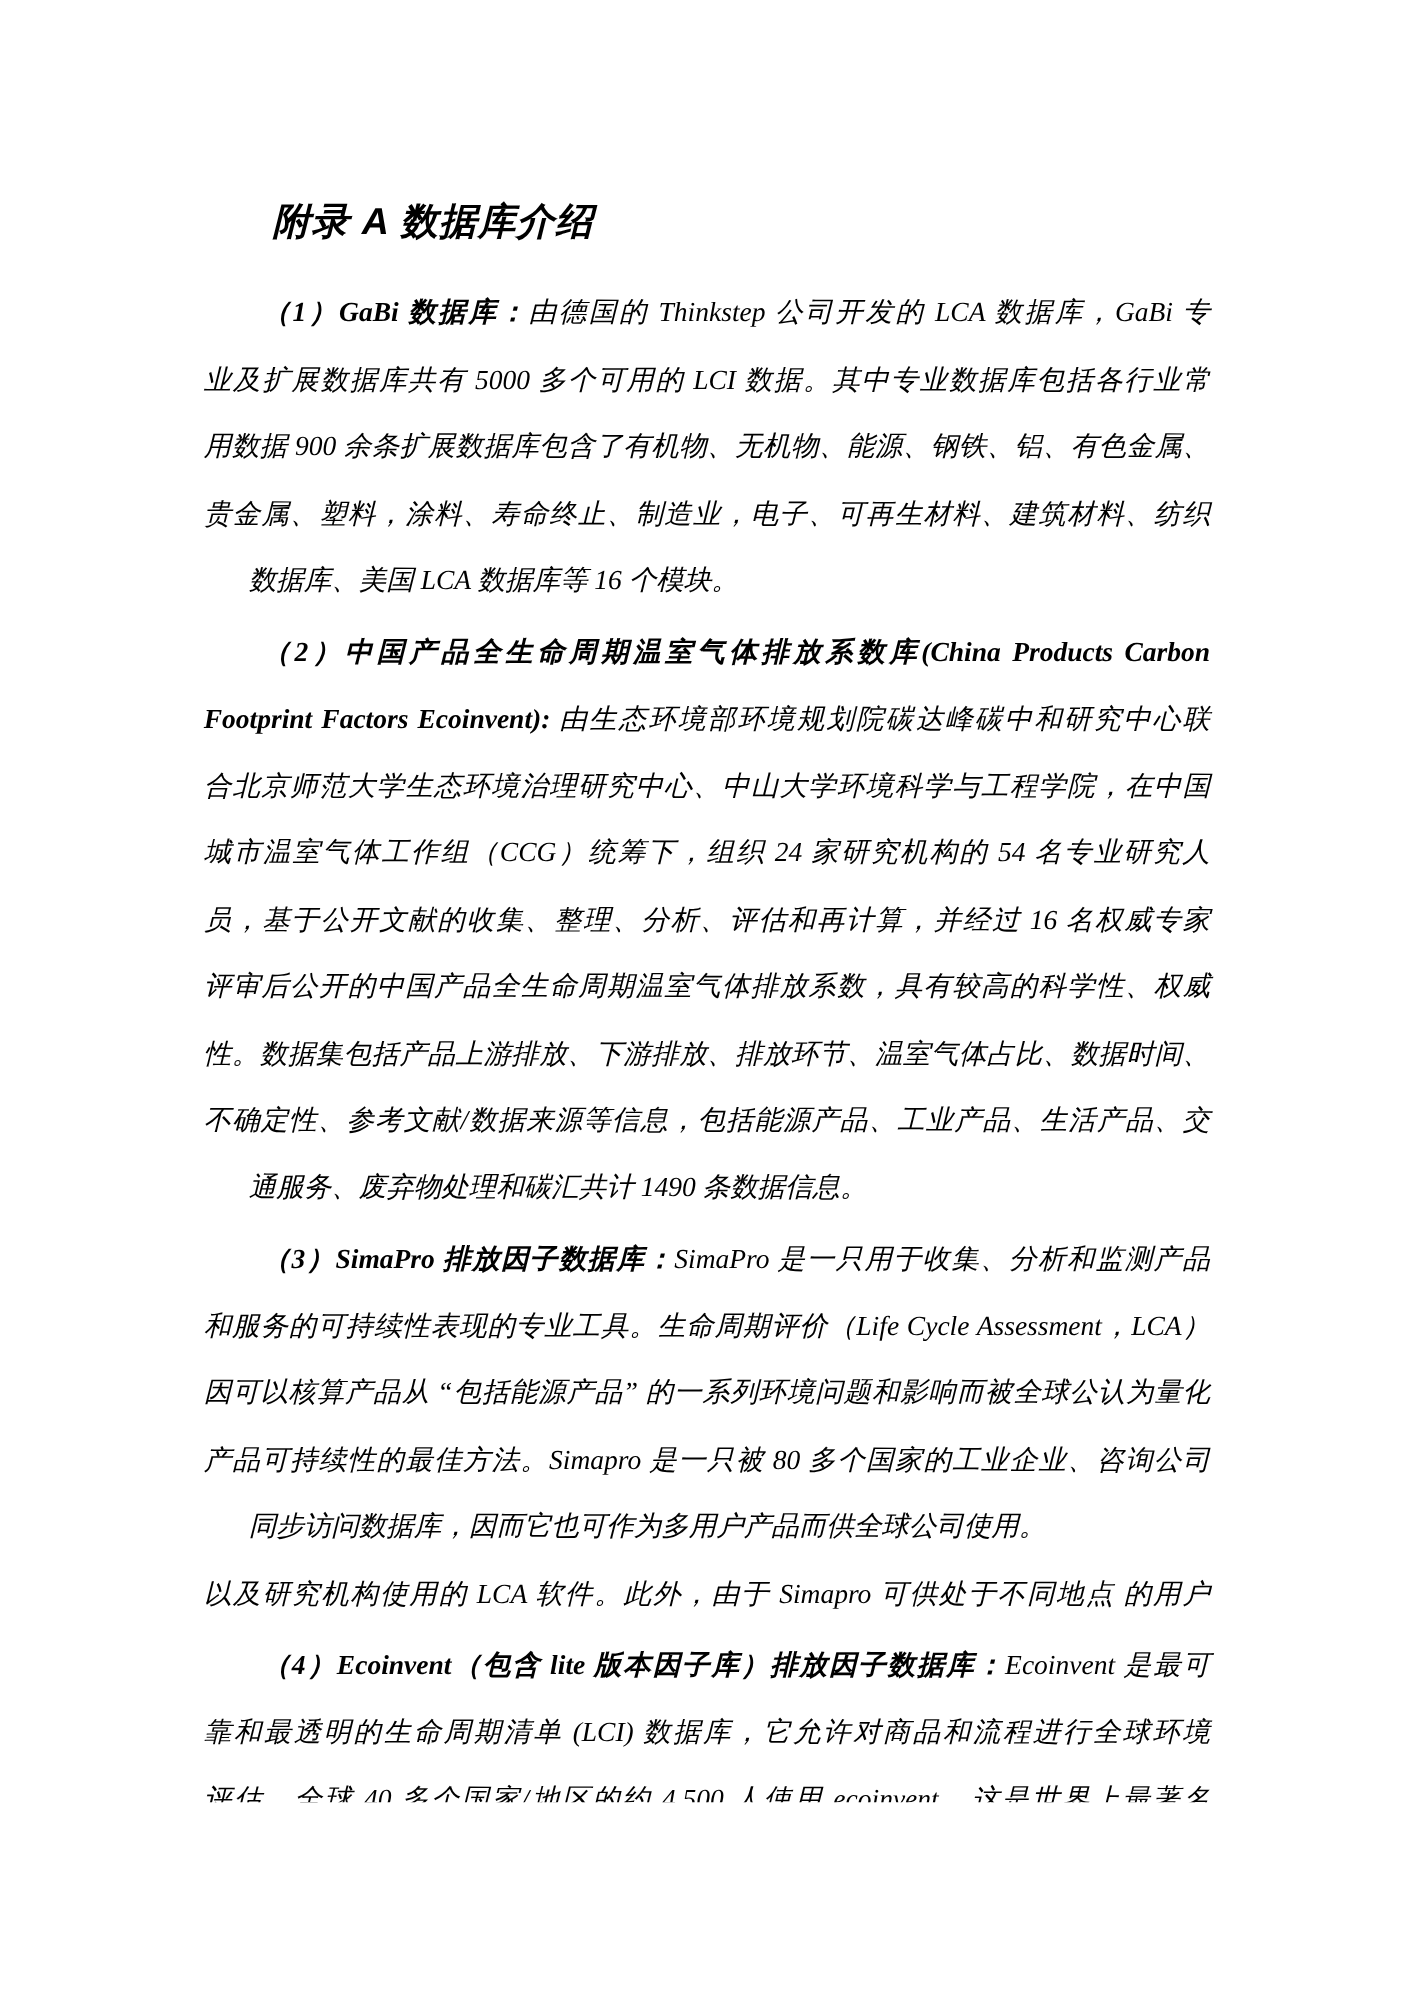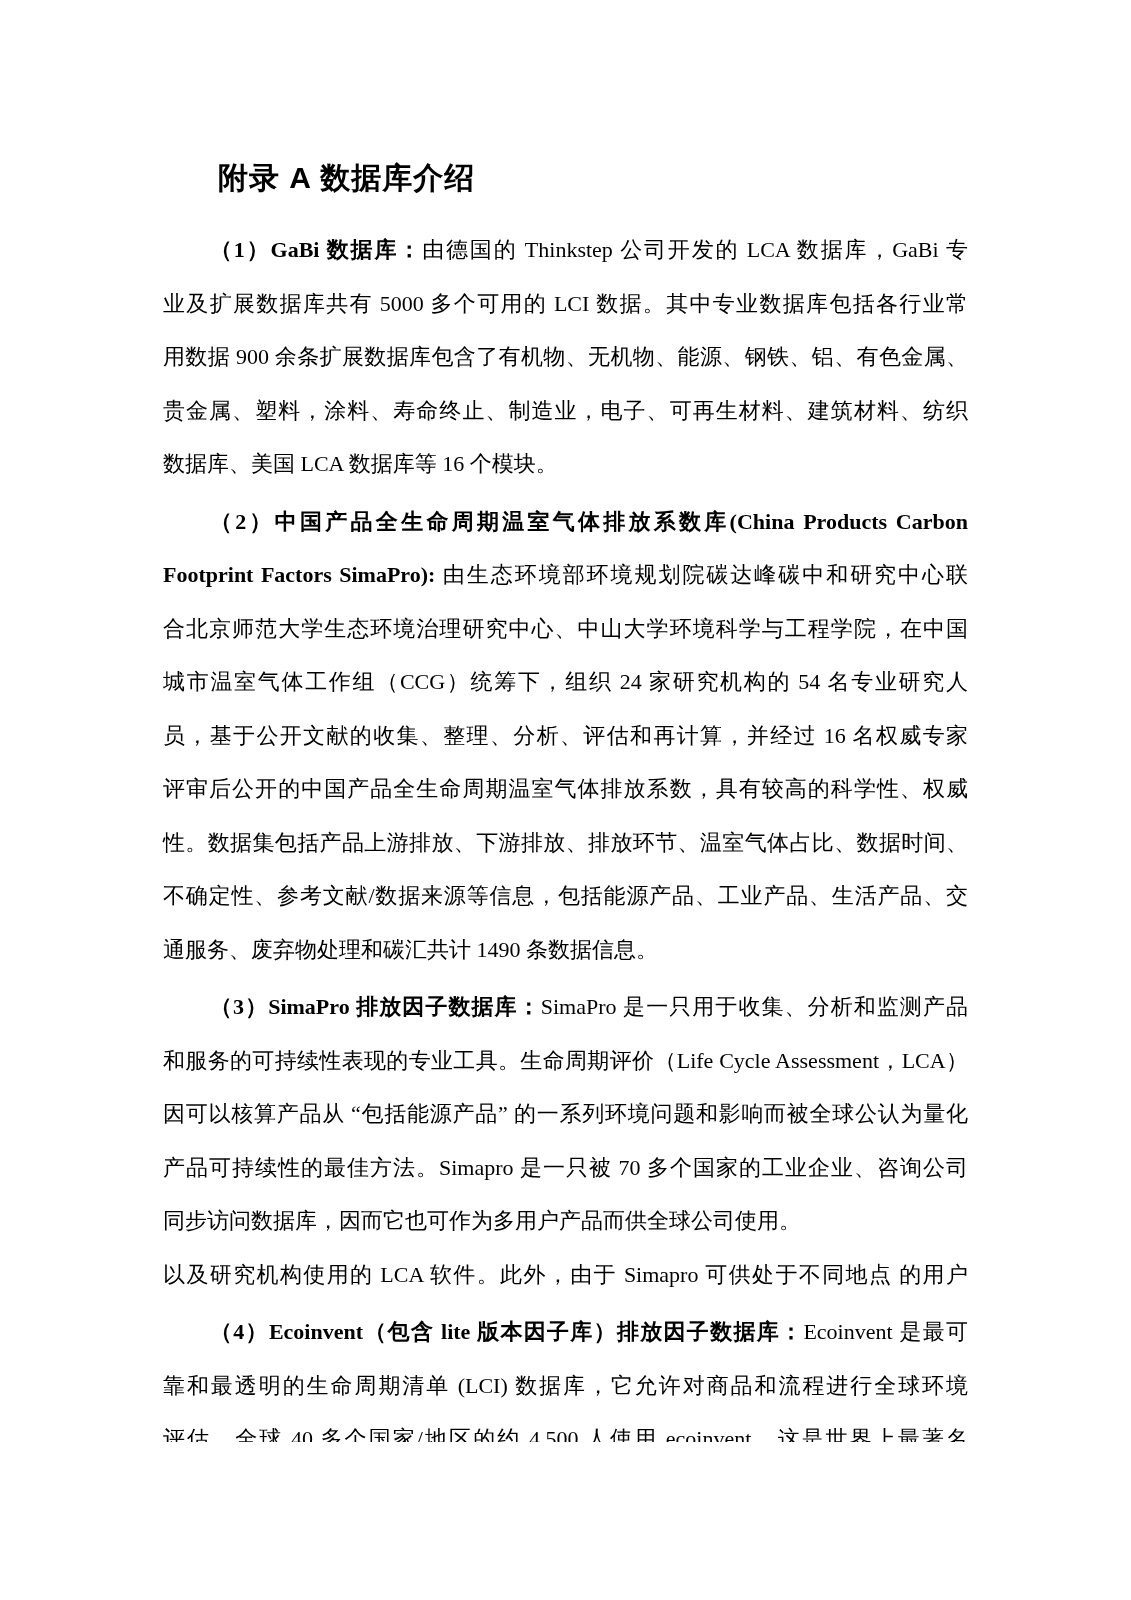--- a/index.html
+++ b/index.html
@@ -8,20 +8,21 @@
     background: #ffffff;
   }
   .page {
     position: relative;
     width: 1131px;
     height: 1442px;
     background: #ffffff;
     color: #000000;
     font-family: "Liberation Serif", "DejaVu Serif", serif;
     overflow: hidden;
+    font-style: italic;
   }
   .content {
     position: absolute;
     left: 163px;
     top: 156px;
     width: 805px;
   }
   .doc-title {
     margin: 0 0 23px 0;
     padding-left: 55px;
@@ -37,20 +38,21 @@
   .line {
     font-size: 22px;
     line-height: 53.5px;
     height: 53.5px;
     text-align: justify;
     text-align-last: justify;
     text-justify: inter-character;
   }
   .line.no-fill {
     text-align-last: left;
+    margin-left: 36px;
   }
   .line.indent {
     text-indent: 47px;
   }
   .seg.bold {
     font-weight: 700;
   }
   .page-number {
     position: absolute;
     left: 0;
@@ -71,34 +73,34 @@
     <div class="doc-body">
         <div class="para">
           <div class="line indent"><span class="seg bold">（1）GaBi 数据库：</span><span class="seg">由德国的 Thinkstep 公司开发的 LCA 数据库，GaBi 专</span></div>
           <div class="line"><span class="seg">业及扩展数据库共有 5000 多个可用的 LCI 数据。其中专业数据库包括各行业常</span></div>
           <div class="line"><span class="seg">用数据 900 余条扩展数据库包含了有机物、无机物、能源、钢铁、铝、有色金属、</span></div>
           <div class="line"><span class="seg">贵金属、塑料，涂料、寿命终止、制造业，电子、可再生材料、建筑材料、纺织</span></div>
           <div class="line no-fill"><span class="seg">数据库、美国 LCA 数据库等 16 个模块。</span></div>
         </div>
         <div class="para">
           <div class="line indent"><span class="seg bold">（2）中国产品全生命周期温室气体排放系数库(China Products Carbon</span></div>
-          <div class="line"><span class="seg bold">Footprint Factors SimaPro):</span><span class="seg"> 由生态环境部环境规划院碳达峰碳中和研究中心联</span></div>
+          <div class="line"><span class="seg bold">Footprint Factors Ecoinvent):</span><span class="seg"> 由生态环境部环境规划院碳达峰碳中和研究中心联</span></div>
           <div class="line"><span class="seg">合北京师范大学生态环境治理研究中心、中山大学环境科学与工程学院，在中国</span></div>
           <div class="line"><span class="seg">城市温室气体工作组（CCG）统筹下，组织 24 家研究机构的 54 名专业研究人</span></div>
           <div class="line"><span class="seg">员，基于公开文献的收集、整理、分析、评估和再计算，并经过 16 名权威专家</span></div>
           <div class="line"><span class="seg">评审后公开的中国产品全生命周期温室气体排放系数，具有较高的科学性、权威</span></div>
           <div class="line"><span class="seg">性。数据集包括产品上游排放、下游排放、排放环节、温室气体占比、数据时间、</span></div>
           <div class="line"><span class="seg">不确定性、参考文献/数据来源等信息，包括能源产品、工业产品、生活产品、交</span></div>
           <div class="line no-fill"><span class="seg">通服务、废弃物处理和碳汇共计 1490 条数据信息。</span></div>
         </div>
         <div class="para">
           <div class="line indent"><span class="seg bold">（3）SimaPro 排放因子数据库：</span><span class="seg">SimaPro 是一只用于收集、分析和监测产品</span></div>
           <div class="line"><span class="seg">和服务的可持续性表现的专业工具。生命周期评价（Life Cycle Assessment，LCA）</span></div>
           <div class="line"><span class="seg">因可以核算产品从 “包括能源产品” 的一系列环境问题和影响而被全球公认为量化</span></div>
-          <div class="line"><span class="seg">产品可持续性的最佳方法。Simapro 是一只被 70 多个国家的工业企业、咨询公司</span></div>
+          <div class="line"><span class="seg">产品可持续性的最佳方法。Simapro 是一只被 80 多个国家的工业企业、咨询公司</span></div>
           <div class="line no-fill"><span class="seg">同步访问数据库，因而它也可作为多用户产品而供全球公司使用。</span></div>
           <div class="line"><span class="seg">以及研究机构使用的 LCA 软件。此外，由于 Simapro 可供处于不同地点 的用户</span></div>
         </div>
         <div class="para">
           <div class="line indent"><span class="seg bold">（4）Ecoinvent（包含 lite 版本因子库）排放因子数据库：</span><span class="seg">Ecoinvent 是最可</span></div>
           <div class="line"><span class="seg">靠和最透明的生命周期清单 (LCI) 数据库，它允许对商品和流程进行全球环境</span></div>
           <div class="line"><span class="seg">评估。全球 40 多个国家/地区的约 4,500 人使用 ecoinvent，这是世界上最著名</span></div>
         </div>
       </div>
   </div>

